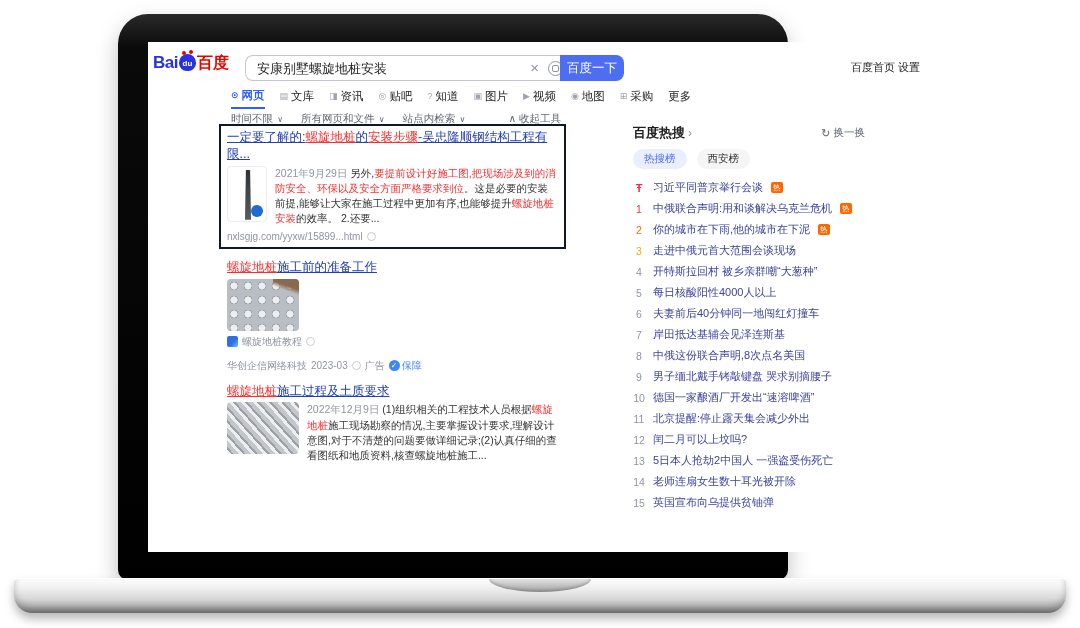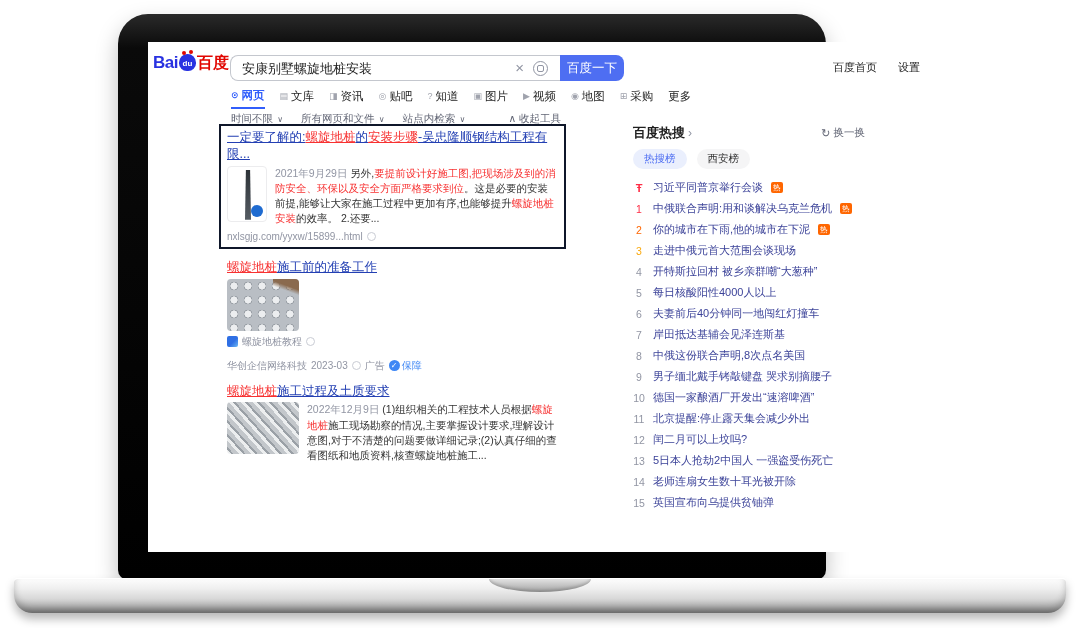--- a/index.html
+++ b/index.html
@@ -2,48 +2,48 @@
 <html><head>
 <meta charset="utf-8">
 <style>
   html,body{margin:0;padding:0;}
   body{width:1080px;height:628px;background:#fff;font-family:"Liberation Sans","DejaVu Sans",sans-serif;overflow:hidden;}
   .stage{position:relative;width:1080px;height:628px;background:#fff;}
 
   
   .bezel{position:absolute;left:118px;top:14px;width:670px;height:566px;
     background:linear-gradient(180deg,#2a2a2a 0%,#0a0a0a 6%,#000 100%);
-    border-radius:30px 30px 10px 10px;box-shadow:0 10px 22px rgba(0,0,0,.25);padding-left:38px;}
+    border-radius:30px 30px 10px 10px;box-shadow:0 10px 22px rgba(0,0,0,.25);}
   .screen{position:absolute;left:30px;top:28px;width:784px;height:510px;background:#fff;overflow:hidden;}
   .base{position:absolute;left:14px;top:578px;width:1052px;height:34px;
     background:linear-gradient(180deg,#fdfdfd 0%,#efefef 28%,#d8d8d8 58%,#b5b5b5 80%,#878787 100%);
     border-top:1px solid #fff;border-radius:4px 4px 18px 18px;
     box-shadow:0 6px 10px rgba(0,0,0,.28), inset 0 -5px 7px rgba(0,0,0,.22);}
   .notch{position:absolute;left:50%;top:0;transform:translateX(-50%);width:102px;height:13px;
     background:linear-gradient(180deg,#e2e2e2,#a3a3a3);border-radius:0 0 51px 51px/0 0 13px 13px;
     box-shadow:inset 0 -2px 3px rgba(0,0,0,.18);}
 
   
   .logo{position:absolute;left:5px;top:11px;font-weight:bold;font-size:17px;line-height:20px;cursor:pointer;white-space:nowrap;}
   .logo-bai{color:#2932e1;letter-spacing:-.5px;}
   .logo-paw{display:inline-block;width:17px;height:17px;background:#2932e1;border-radius:50% 50% 46% 46%;
     color:#fff;font-size:8px;text-align:center;line-height:19px;vertical-align:2px;margin:0 1px;position:relative;}
   .logo-paw::before{content:"";position:absolute;top:-3px;left:3px;width:4px;height:4px;border-radius:50%;
     background:#e10601;box-shadow:7px -1px 0 #e10601;}
   .logo-cn{color:#e10601;font-size:16px;}
-  .searchbox{position:absolute;left:82px;top:13px;width:330px;height:26px;background:#fff;
+  .searchbox{position:absolute;left:97px;top:13px;width:330px;height:26px;background:#fff;
     border:1px solid #c4c7ce;border-right:none;border-radius:8px 0 0 8px;box-sizing:border-box;}
   .query{position:absolute;left:11px;top:0;line-height:25px;font-size:13px;color:#1f1f1f;}
   .sb-clear{position:absolute;right:36px;top:0;line-height:24px;font-size:15px;color:#9195a3;cursor:pointer;}
   .sb-cam{position:absolute;right:12px;top:5px;width:15px;height:15px;border:1px solid #9195a3;border-radius:50%;box-sizing:border-box;cursor:pointer;}
   .sb-cam::before{content:"";position:absolute;left:3px;top:3px;width:7px;height:7px;border:1px solid #9195a3;border-radius:2px;box-sizing:border-box;}
   .search-btn{position:absolute;left:412px;top:13px;width:64px;height:26px;background:#4e6ef2;color:#fff;
     font-size:12.5px;border:none;border-radius:0 8px 8px 0;cursor:pointer;font-family:inherit;}
   .toplinks{position:absolute;right:12px;top:18px;font-size:11px;color:#222;}
-  .toplinks span{margin-left:18px;cursor:pointer;}
+  .toplinks span{cursor:pointer;}
 
   
   .navrow{position:absolute;left:83px;top:46px;display:flex;gap:15px;font-size:11.5px;color:#262626;white-space:nowrap;}
   .nav-item{display:flex;align-items:center;gap:3px;cursor:pointer;padding-bottom:4px;}
   .nav-ic{font-size:9px;color:#a0a3ad;line-height:1;}
   .nav-item.active{color:#315efb;border-bottom:2px solid #315efb;font-weight:bold;}
   .nav-item.active .nav-ic{color:#315efb;}
   .filterrow{position:absolute;left:83px;top:70px;width:330px;display:flex;gap:18px;font-size:10.5px;color:#626675;white-space:nowrap;}
   .filter span.car{font-size:8px;margin-left:2px;}
   .collapse{margin-left:auto;cursor:pointer;}

